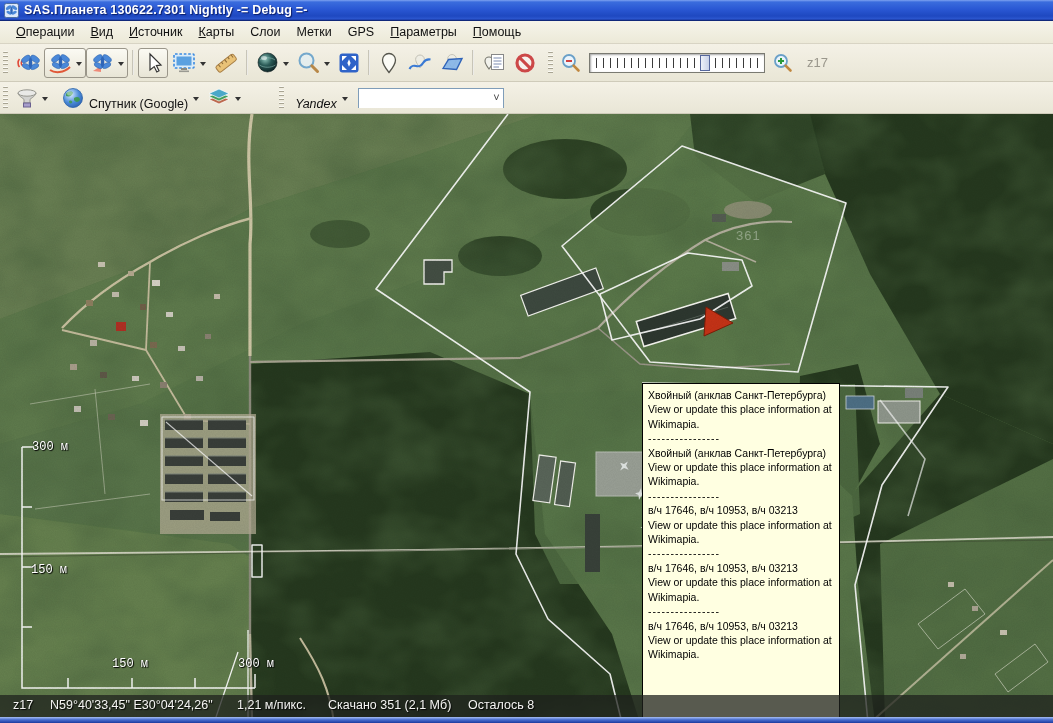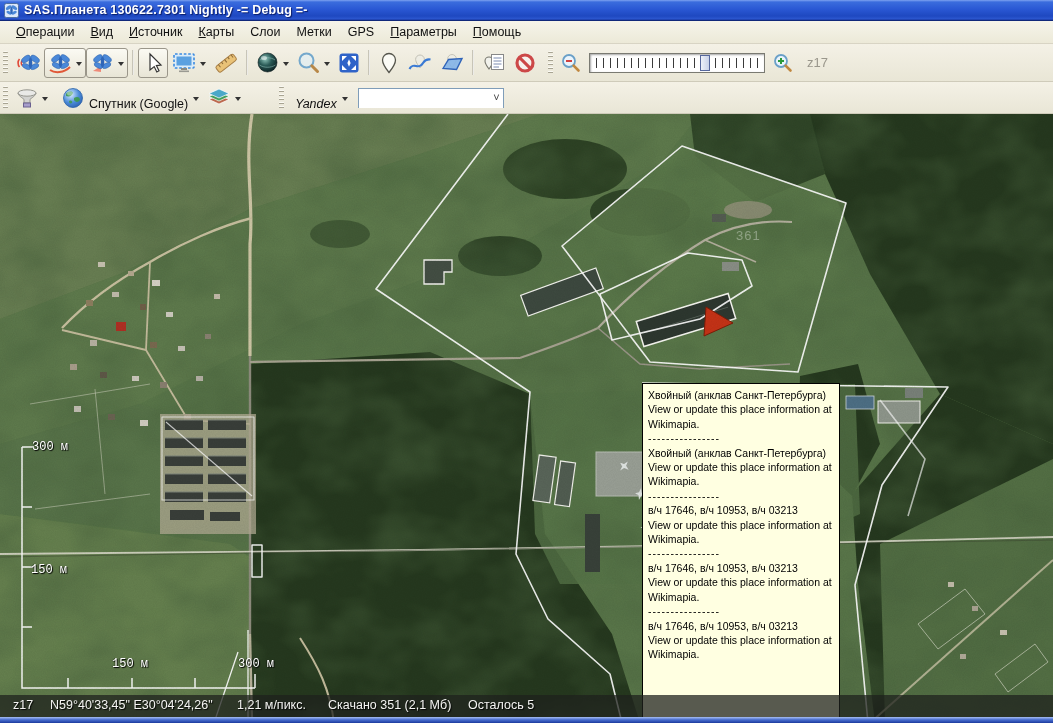--- a/index.html
+++ b/index.html
@@ -517,17 +517,17 @@
       <div class="tsep">----------------</div>
       <div class="tsec-title">в/ч 17646, в/ч 10953, в/ч 03213</div>
       <div>View or update this place information at Wikimapia.</div>
     </div>
 
     <div class="statusbar">
       <span style="left:13px">z17</span>
       <span style="left:50px">N59°40'33,45" E30°04'24,26"</span>
       <span style="left:237px">1,21 м/пикс.</span>
       <span style="left:328px">Скачано 351 (2,1 Мб)</span>
-      <span style="left:468px">Осталось 5</span>
+      <span style="left:468px">Осталось 8</span>
     </div>
     <div class="bottomedge"></div>
   </div>
 </div>
 
 </body></html>

